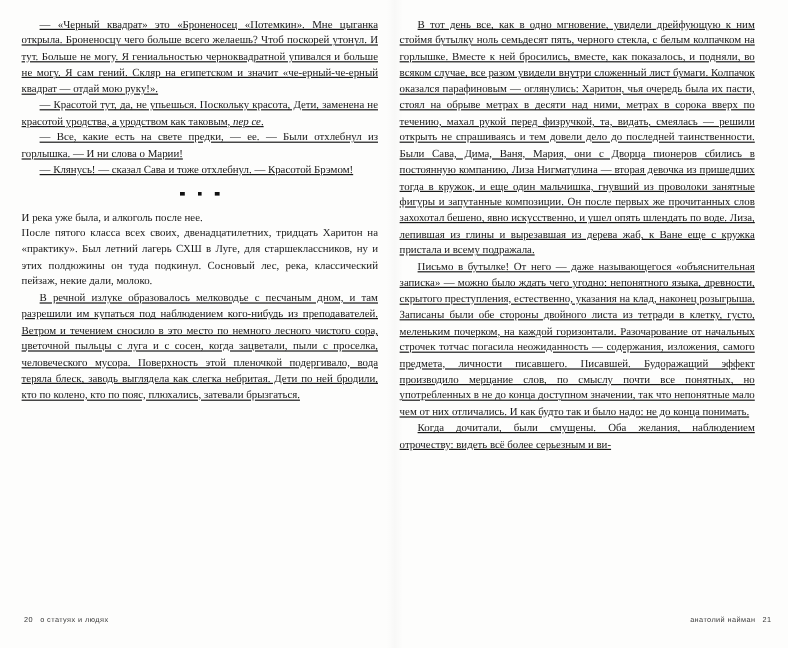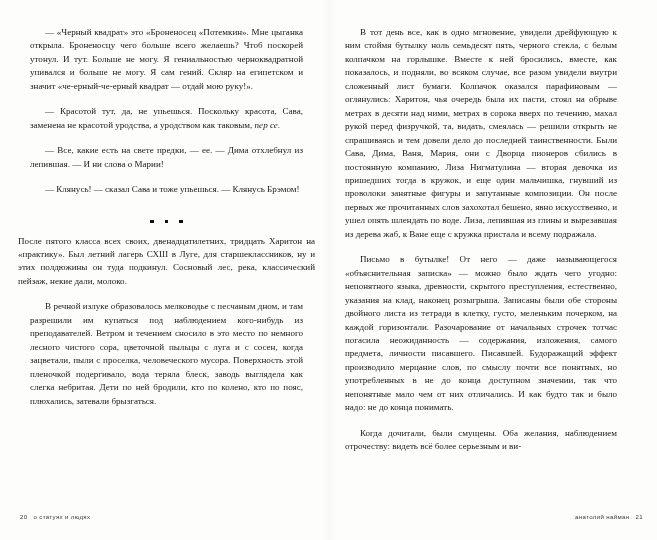--- a/index.html
+++ b/index.html
@@ -39,23 +39,24 @@
     line-height: 13.45px;
     text-align: justify;
     text-justify: inter-word;
     color: #191919;
     -webkit-font-smoothing: antialiased;
   }
   .page-left .textblock  { left: 18px;  width: 297px; }
   .page-right .textblock { left: 4px;  width: 296px; }
 
   p.para {
-    margin: 12px;
+    margin: 0;
     text-indent: 15px;
     hyphens: manual;
+    text-decoration: underline;
   }
   p.noindent {
     margin: 0;
     text-indent: 0;
   }
   i, em { font-style: italic; }
 
   
   .divider {
     margin: 0;
@@ -105,28 +106,29 @@
   }
 </style>
 </head>
 <body>
 
 <div id="spread">
 
   <div class="page page-left">
     <div class="textblock" id="left-text">
         <p class="para"><span>— «Черный квадрат» это «Броненосец «Потемкин». Мне цыганка открыла. Броненосцу чего больше всего желаешь? Чтоб поскорей утонул. И тут. Больше не могу. Я гениальностью черноквадратной упивался и больше не могу. Я сам гений. Скляр на египетском и значит «че-ерный-че-ерный квадрат — отдай мою руку!».</span></p>
-        <p class="para"><span>— Красотой тут, да, не упьешься. Поскольку красота, Сава, заменена не красотой уродства, а уродством как таковым, </span><i>пер се</i><span>.</span></p>
-        <p class="para"><span>— Все, какие есть на свете предки, — ее. — Дима отхлебнул из лепившая. — И ни слова о Марии!</span></p>
-        <p class="para"><span>— Клянусь! — сказал Сава и тоже упьешься. — Клянусь Брэмом!</span></p>
+        <p class="para"><span>— Красотой тут, да, не упьешься. Поскольку красота, Дети, заменена не красотой уродства, а уродством как таковым, </span><i>пер се</i><span>.</span></p>
+        <p class="para"><span>— Все, какие есть на свете предки, — ее. — Были отхлебнул из горлышка. — И ни слова о Марии!</span></p>
+        <p class="para"><span>— Клянусь! — сказал Сава и тоже отхлебнул. — Красотой Брэмом!</span></p>
         <div class="divider">
           <span class="sq"></span>
           <span class="sq"></span>
           <span class="sq"></span>
         </div>
+        <p class="noindent"><span>И река уже была, и алкоголь после нее.</span></p>
         <p class="noindent"><span>После пятого класса всех своих, двенадцатилетних, тридцать Харитон на «практику». Был летний лагерь СХШ в Луге, для старшеклассников, ну и этих полдюжины он туда подкинул. Сосновый лес, река, классический пейзаж, некие дали, молоко.</span></p>
         <p class="para"><span>В речной излуке образовалось мелководье с песчаным дном, и там разрешили им купаться под наблюдением кого-нибудь из преподавателей. Ветром и течением сносило в это место по немного лесного чистого сора, цветочной пыльцы с луга и с сосен, когда зацветали, пыли с проселка, человеческого мусора. Поверхность этой пленочкой подергивало, вода теряла блеск, заводь выглядела как слегка небритая. Дети по ней бродили, кто по колено, кто по пояс, плюхались, затевали брызгаться.</span></p>
       </div>
     <div class="footer footer-left">
       <span class="folio">20</span><span class="rtitle">о статуях и людях</span>
     </div>
   </div>
 
   <div class="page page-right">
     <div class="textblock" id="right-text">

